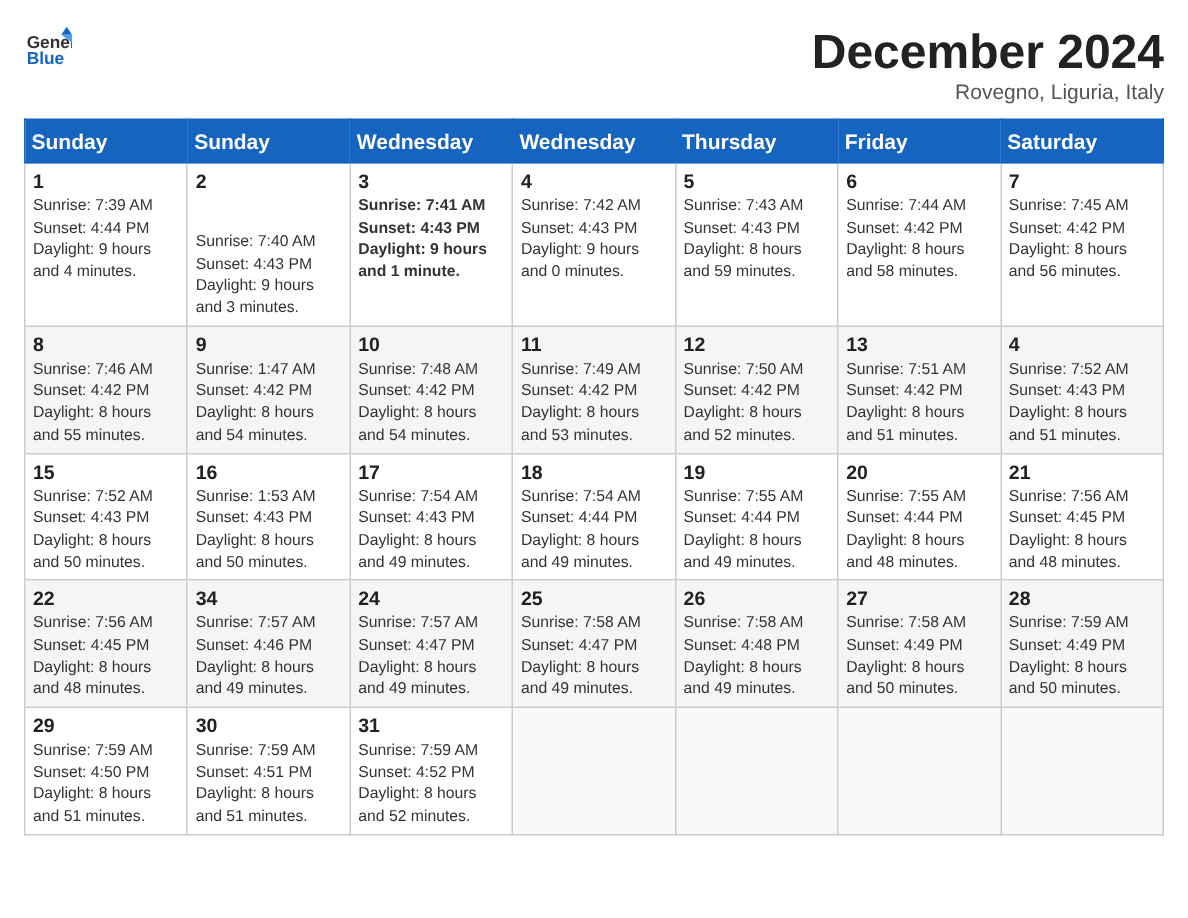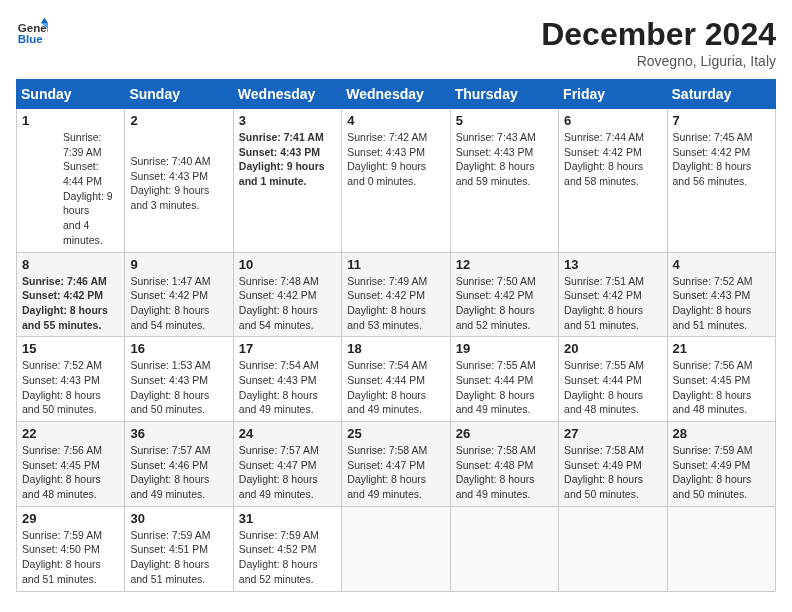--- a/index.html
+++ b/index.html
@@ -105,21 +105,21 @@
         <th>Wednesday</th>
         <th>Thursday</th>
         <th>Friday</th>
         <th>Saturday</th>
       </tr>
   </thead>
   <tbody id="calendar-body">
   <tr>
         <td>
           <span class="day-num">1</span>
-          <div class="day-info" style="white-space: pre-line; margin-left: 41px;">Sunrise: 7:39 AM
+          <div class="day-info" style="white-space: pre-line;">Sunrise: 7:39 AM
 Sunset: 4:44 PM
 Daylight: 9 hours
 and 4 minutes.</div>
         </td>
         <td>
           <span class="day-num">2</span>
           <div class="day-info" style="white-space: pre-line; margin-top: 26px;">Sunrise: 7:40 AM
 Sunset: 4:43 PM
 Daylight: 9 hours
 and 3 minutes.</div>
@@ -156,21 +156,21 @@
           <span class="day-num">7</span>
           <div class="day-info" style="white-space: pre-line;">Sunrise: 7:45 AM
 Sunset: 4:42 PM
 Daylight: 8 hours
 and 56 minutes.</div>
         </td>
       </tr>
       <tr>
         <td>
           <span class="day-num">8</span>
-          <div class="day-info" style="white-space: pre-line; font-weight: bold;">Sunrise: 7:46 AM
+          <div class="day-info" style="white-space: pre-line;">Sunrise: 7:46 AM
 Sunset: 4:42 PM
 Daylight: 8 hours
 and 55 minutes.</div>
         </td>
         <td>
           <span class="day-num">9</span>
           <div class="day-info" style="white-space: pre-line;">Sunrise: 1:47 AM
 Sunset: 4:42 PM
 Daylight: 8 hours
 and 54 minutes.</div>
@@ -264,21 +264,21 @@
       </tr>
       <tr>
         <td>
           <span class="day-num">22</span>
           <div class="day-info" style="white-space: pre-line;">Sunrise: 7:56 AM
 Sunset: 4:45 PM
 Daylight: 8 hours
 and 48 minutes.</div>
         </td>
         <td>
-          <span class="day-num">36</span>
+          <span class="day-num">34</span>
           <div class="day-info" style="white-space: pre-line;">Sunrise: 7:57 AM
 Sunset: 4:46 PM
 Daylight: 8 hours
 and 49 minutes.</div>
         </td>
         <td>
           <span class="day-num">24</span>
           <div class="day-info" style="white-space: pre-line;">Sunrise: 7:57 AM
 Sunset: 4:47 PM
 Daylight: 8 hours

